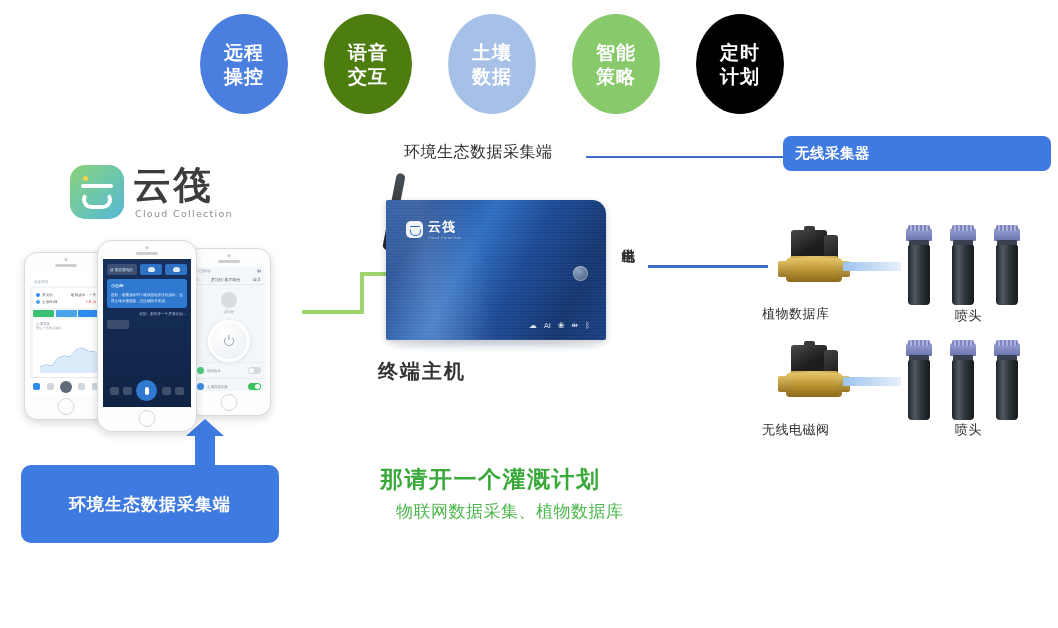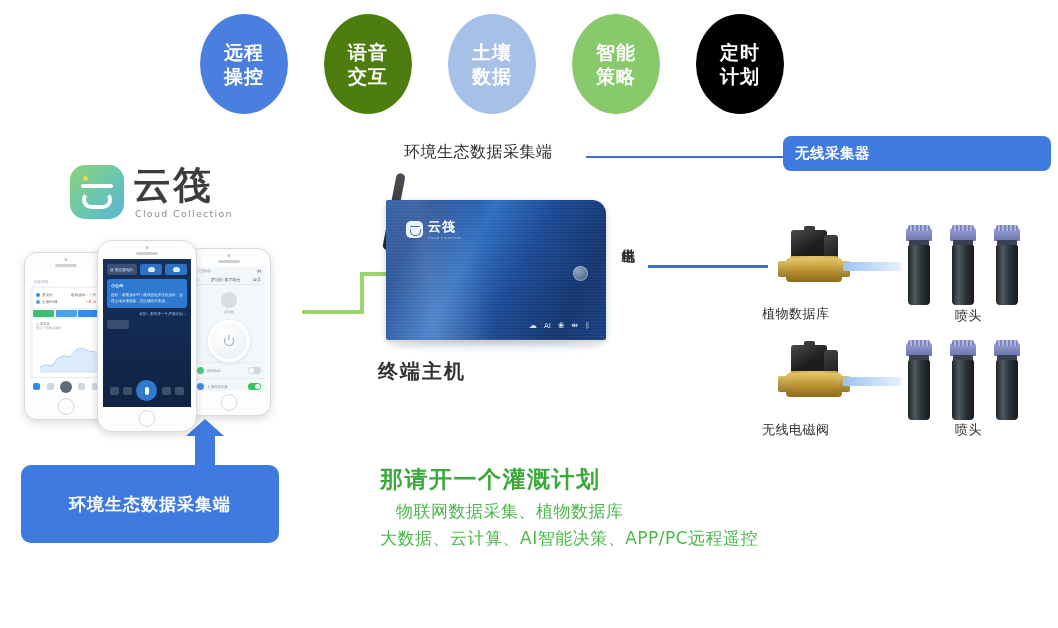--- a/index.html
+++ b/index.html
@@ -438,15 +438,14 @@
   </div>
   <div class="sprinkler-label" style="left:955px; top:421px;">喷头</div>
 
   <div class="weather-arrow"></div>
   <div class="weather-box">
     <span>环境生态数据采集端</span>
   </div>
 
   <div class="green-title">那请开一个灌溉计划</div>
   <div class="green-line1">物联网数据采集、植物数据库</div>
-  <div class="green-line2">大数据、云计算、AI智能决策、APP/PC远程遥控</div>
 
 </div>
 
 </body></html>

